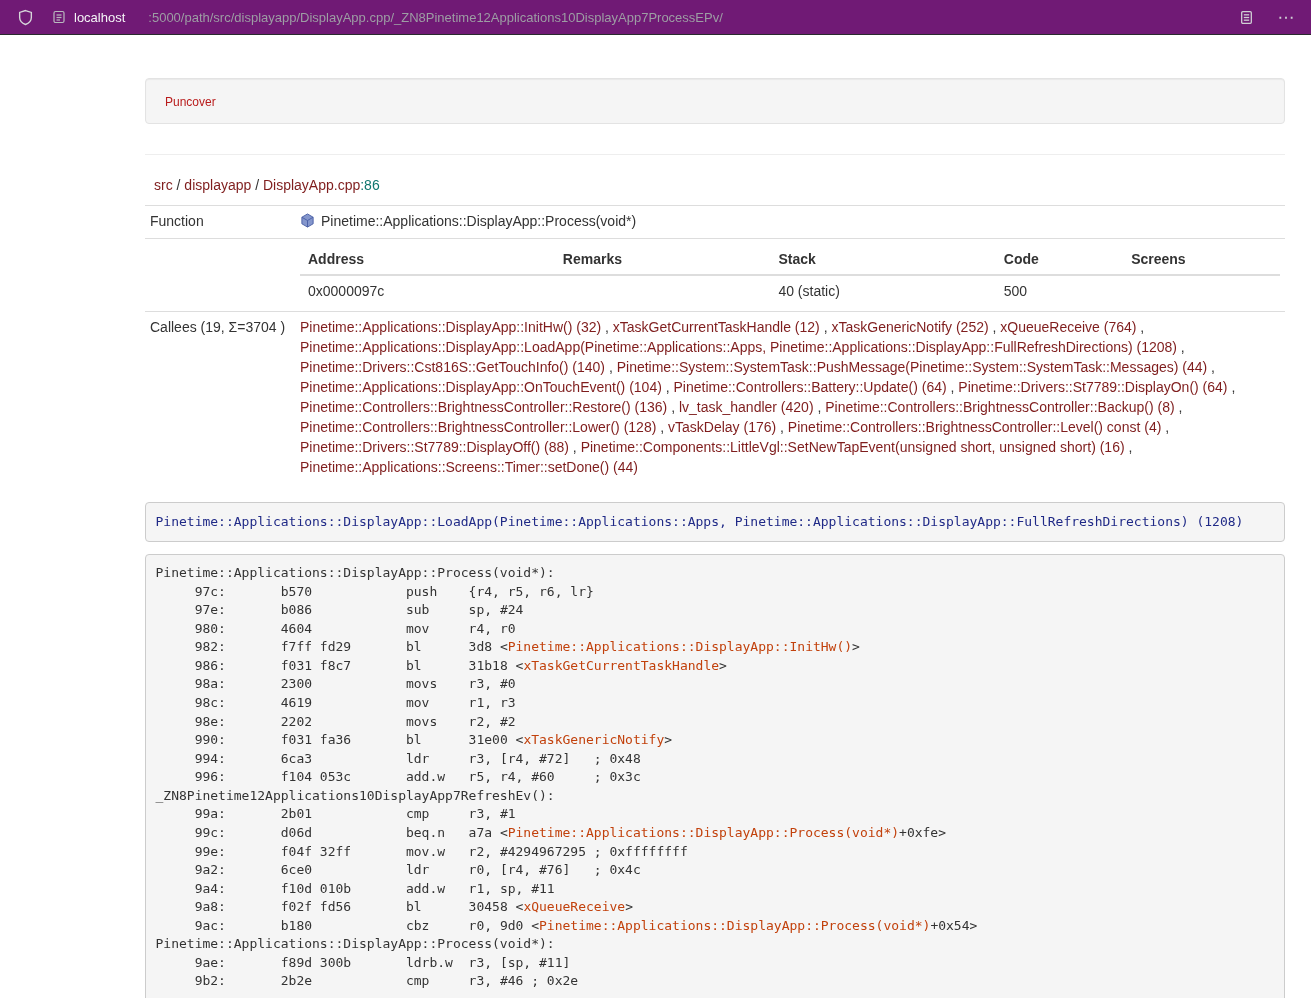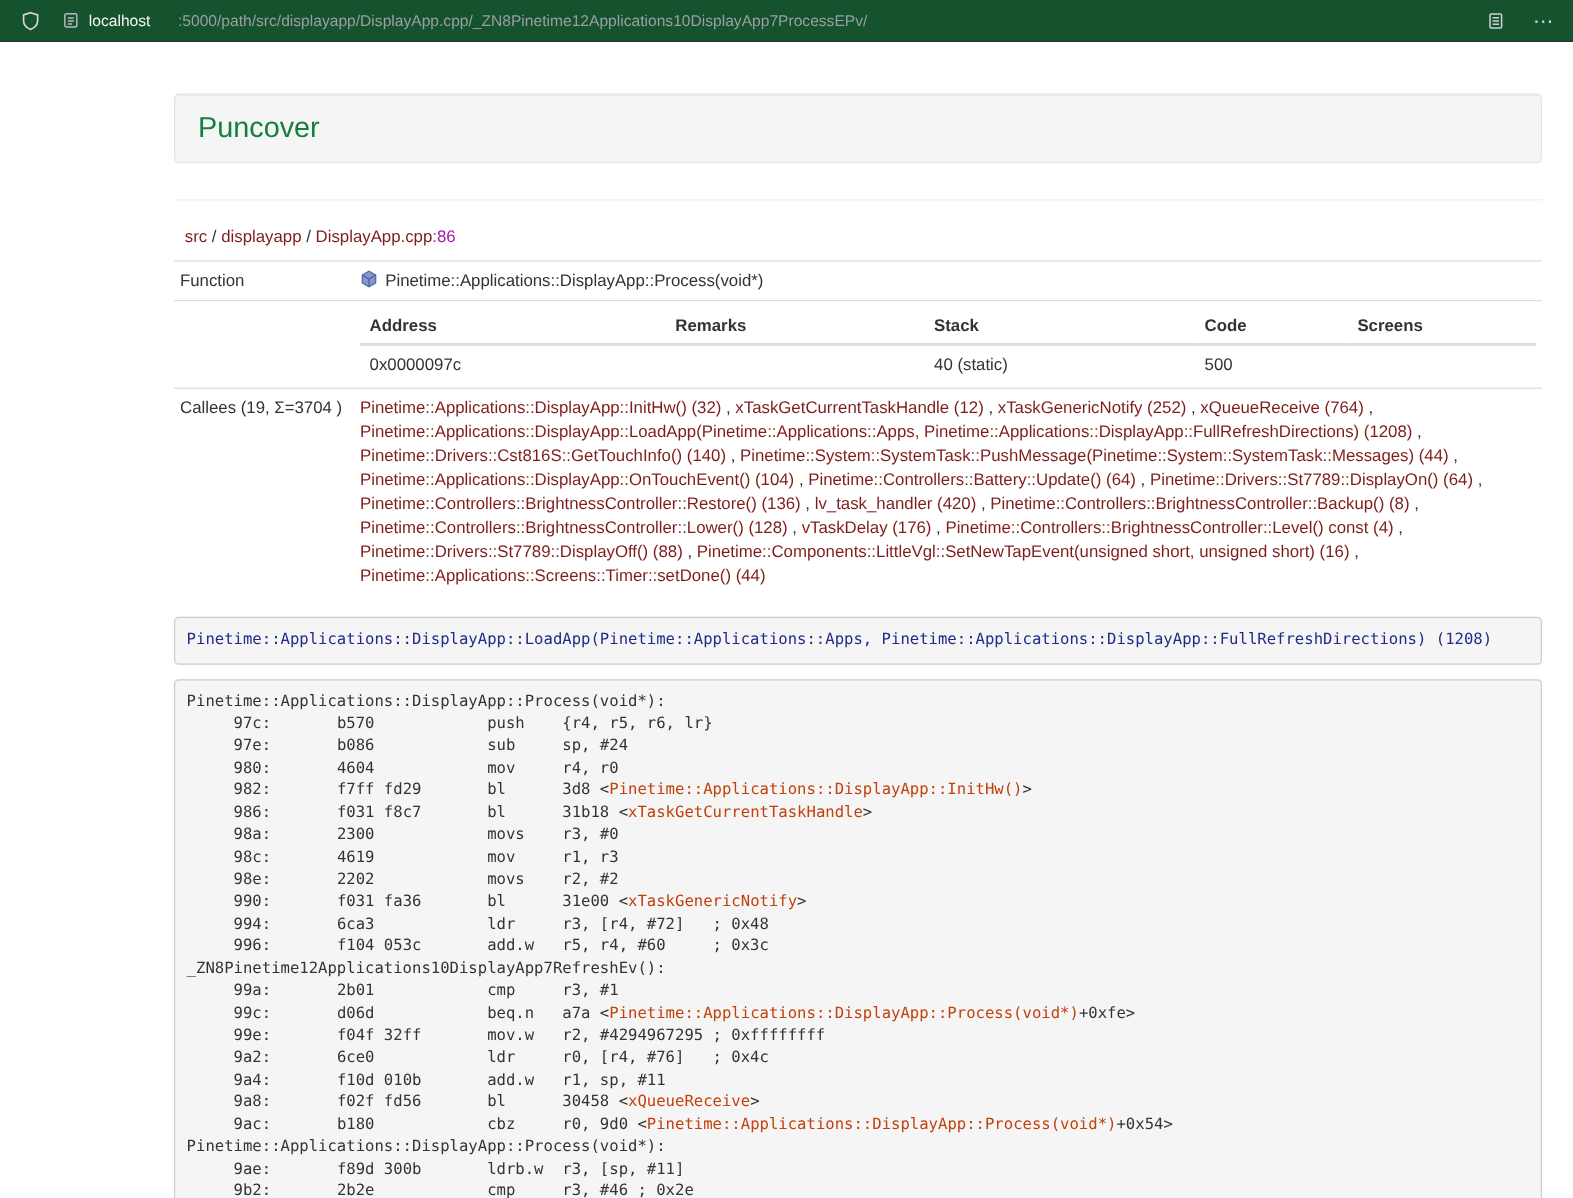--- a/index.html
+++ b/index.html
@@ -1,46 +1,46 @@
 <!DOCTYPE html>
 <html><head>
 <meta charset="utf-8">
 <style>
   * { box-sizing: border-box; }
   html, body { margin: 0; padding: 0; background: #fff; }
   body { font-family: "Liberation Sans", sans-serif; font-size: 14px; color: #333; }
 
   
   .topbar {
-    height: 35px; background: #14532d; border-bottom: 1px solid #2a2a2e;
+    height: 35px; background: #701a75; border-bottom: 1px solid #2a2a2e;
     display: flex; align-items: center; padding: 0 12px; color: #cfcfd4;
   }
   .topbar .icon-btn { display: inline-flex; align-items: center; justify-content: center;
     width: 26px; height: 26px; flex: 0 0 auto; }
   .urlbar { display: flex; align-items: center; margin-left: 14px; min-width: 0; flex: 1 1 auto; }
   .urlbar .favicon { margin-right: 8px; display: inline-flex; }
   .url-host { color: #f5f5f7; font-size: 13px; }
   .url-rest { color: #9d9da4; font-size: 13px; white-space: nowrap; overflow: hidden; padding-left: 23px; }
   .right-icons { margin-left: auto; display: flex; align-items: center; gap: 14px; }
 
   
   .container { width: 1140px; margin-left: 145px; padding-top: 43px; padding-bottom: 0; }
 
   .well {
     background: #f5f5f5; border: 1px solid #e3e3e3; border-radius: 4px;
     padding: 14px 19px; box-shadow: inset 0 1px 1px rgba(0,0,0,.05);
   }
-  .well .title { font-size: 24px; color: #15803d; }
+  .well .title { font-size: 12px; color: #b91c1c; }
 
   hr { border: 0; border-top: 1px solid #eee; margin: 30px 0 20px 0; }
 
   .breadcrumb-line { margin: 0 0 10px 9px; line-height: 20px; }
   a { color: #7f1d1d; text-decoration: none; }
   .crumb-sep { color: #333; }
-  .crumb-line-no { color: #a21caf; }
+  .crumb-line-no { color: #0f766e; }
 
   
   table.tbl { width: 100%; border-collapse: collapse; margin-bottom: 20px; }
   table.tbl > tbody > tr > th, table.tbl > tbody > tr > td {
     padding: 5px; border-top: 1px solid #ddd; vertical-align: top; text-align: left;
     line-height: 20px;
   }
   table.tbl > tbody > tr > th.rowlabel { width: 150px; font-weight: normal; }
 
   table.subtbl { width: 100%; border-collapse: collapse; }

